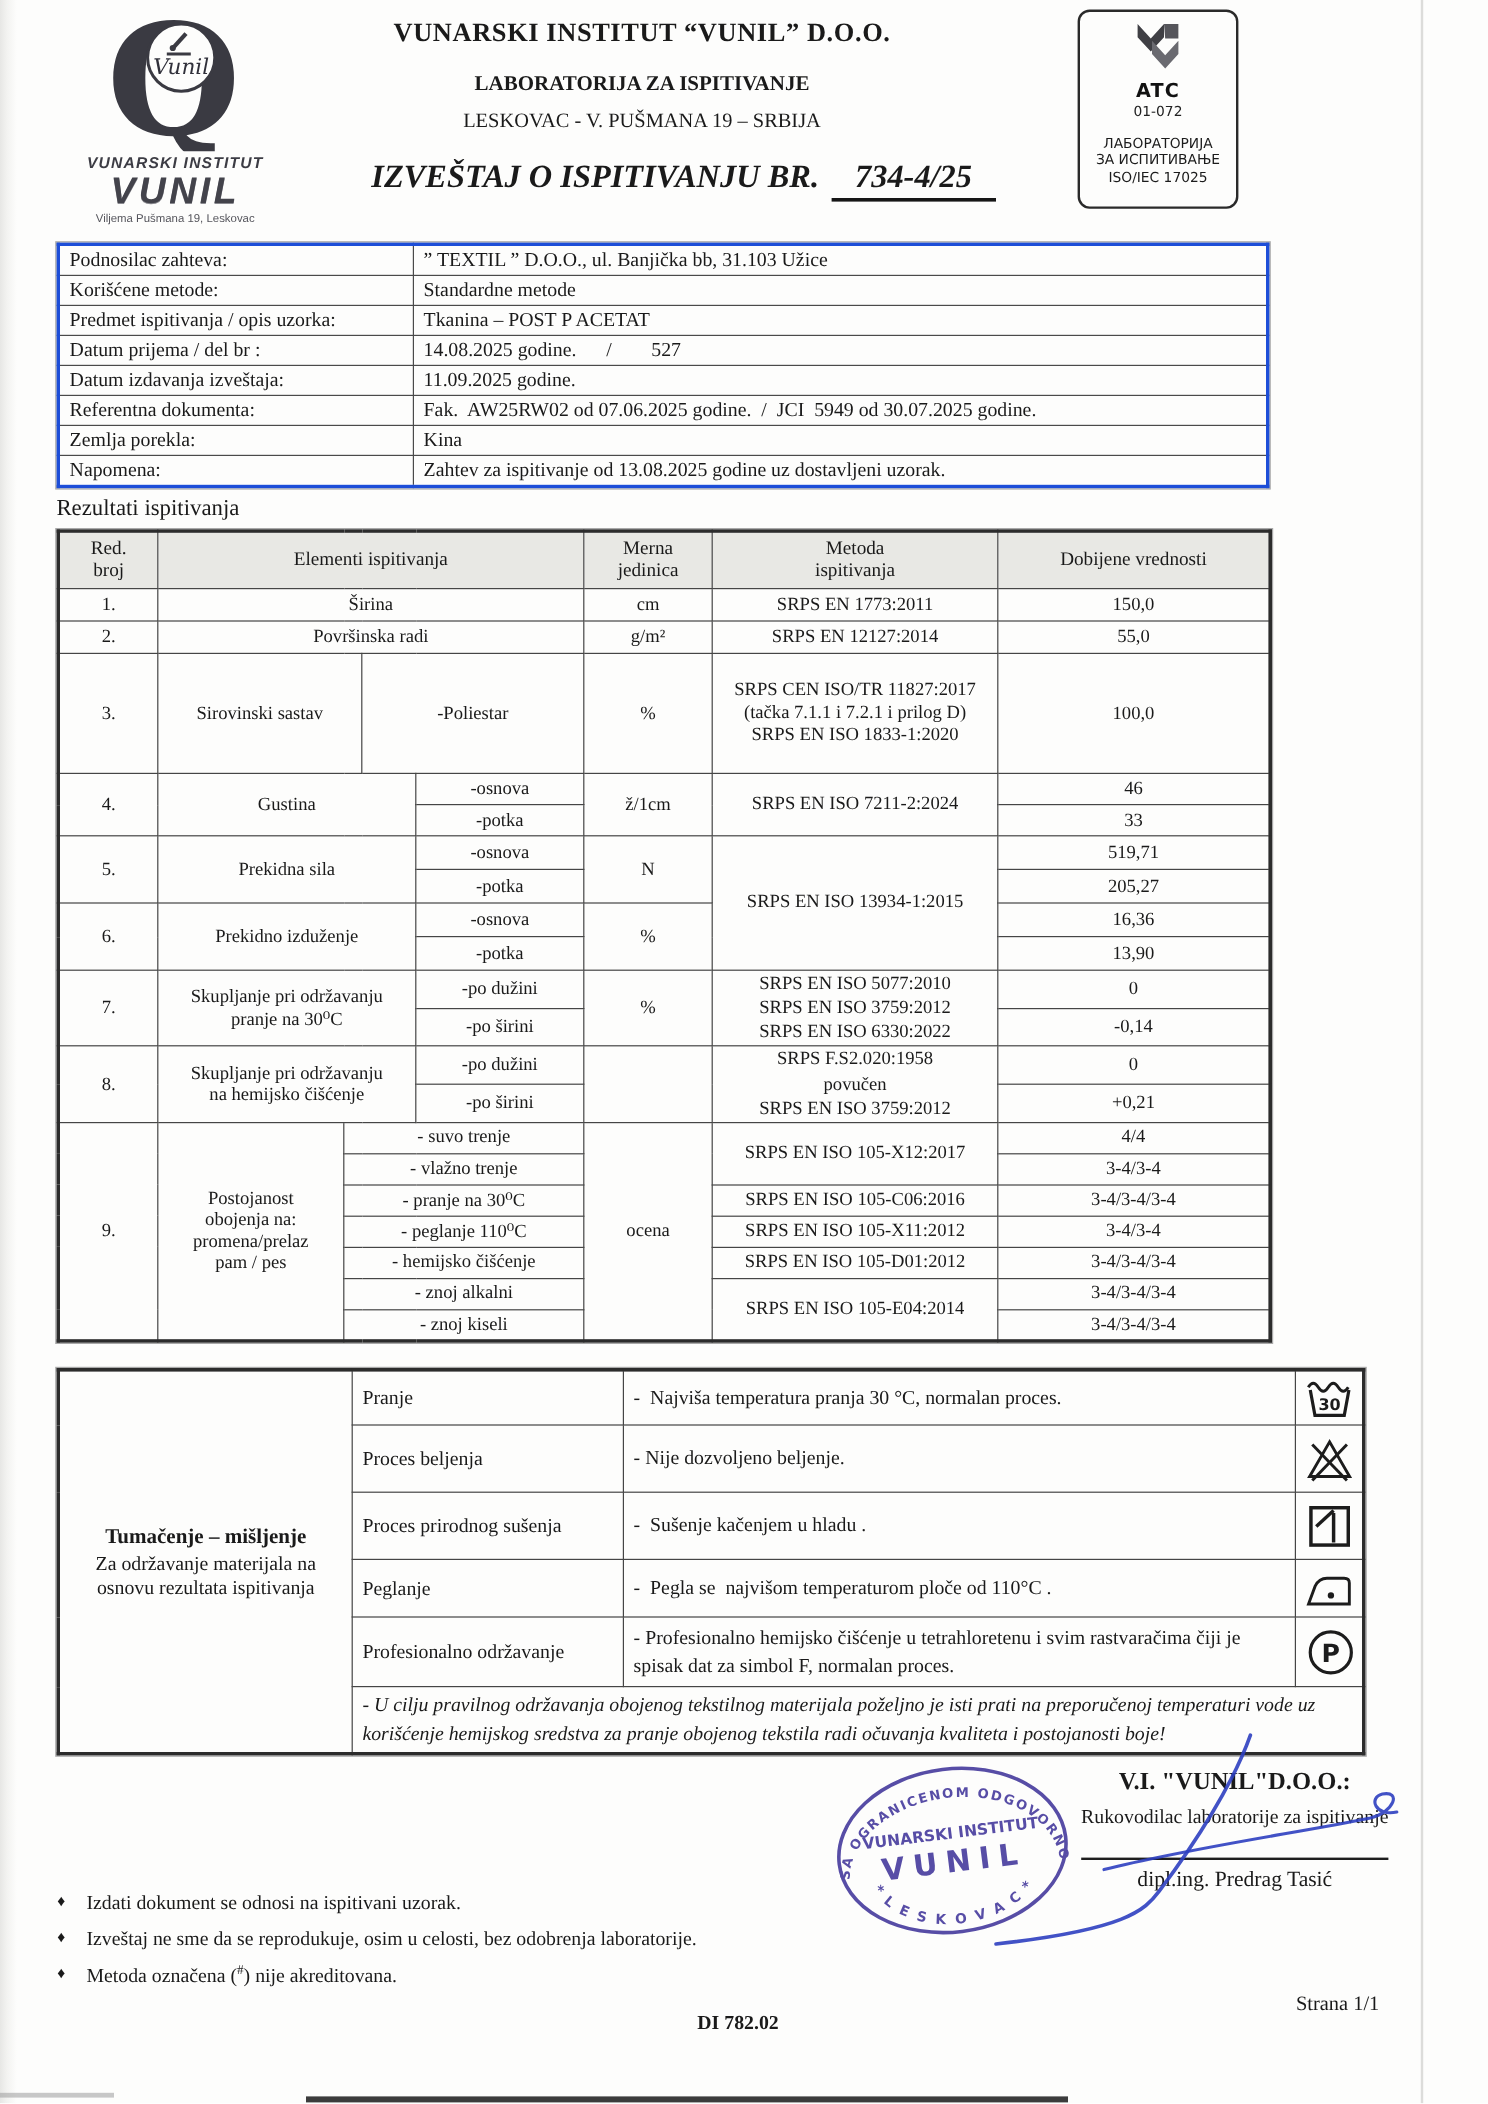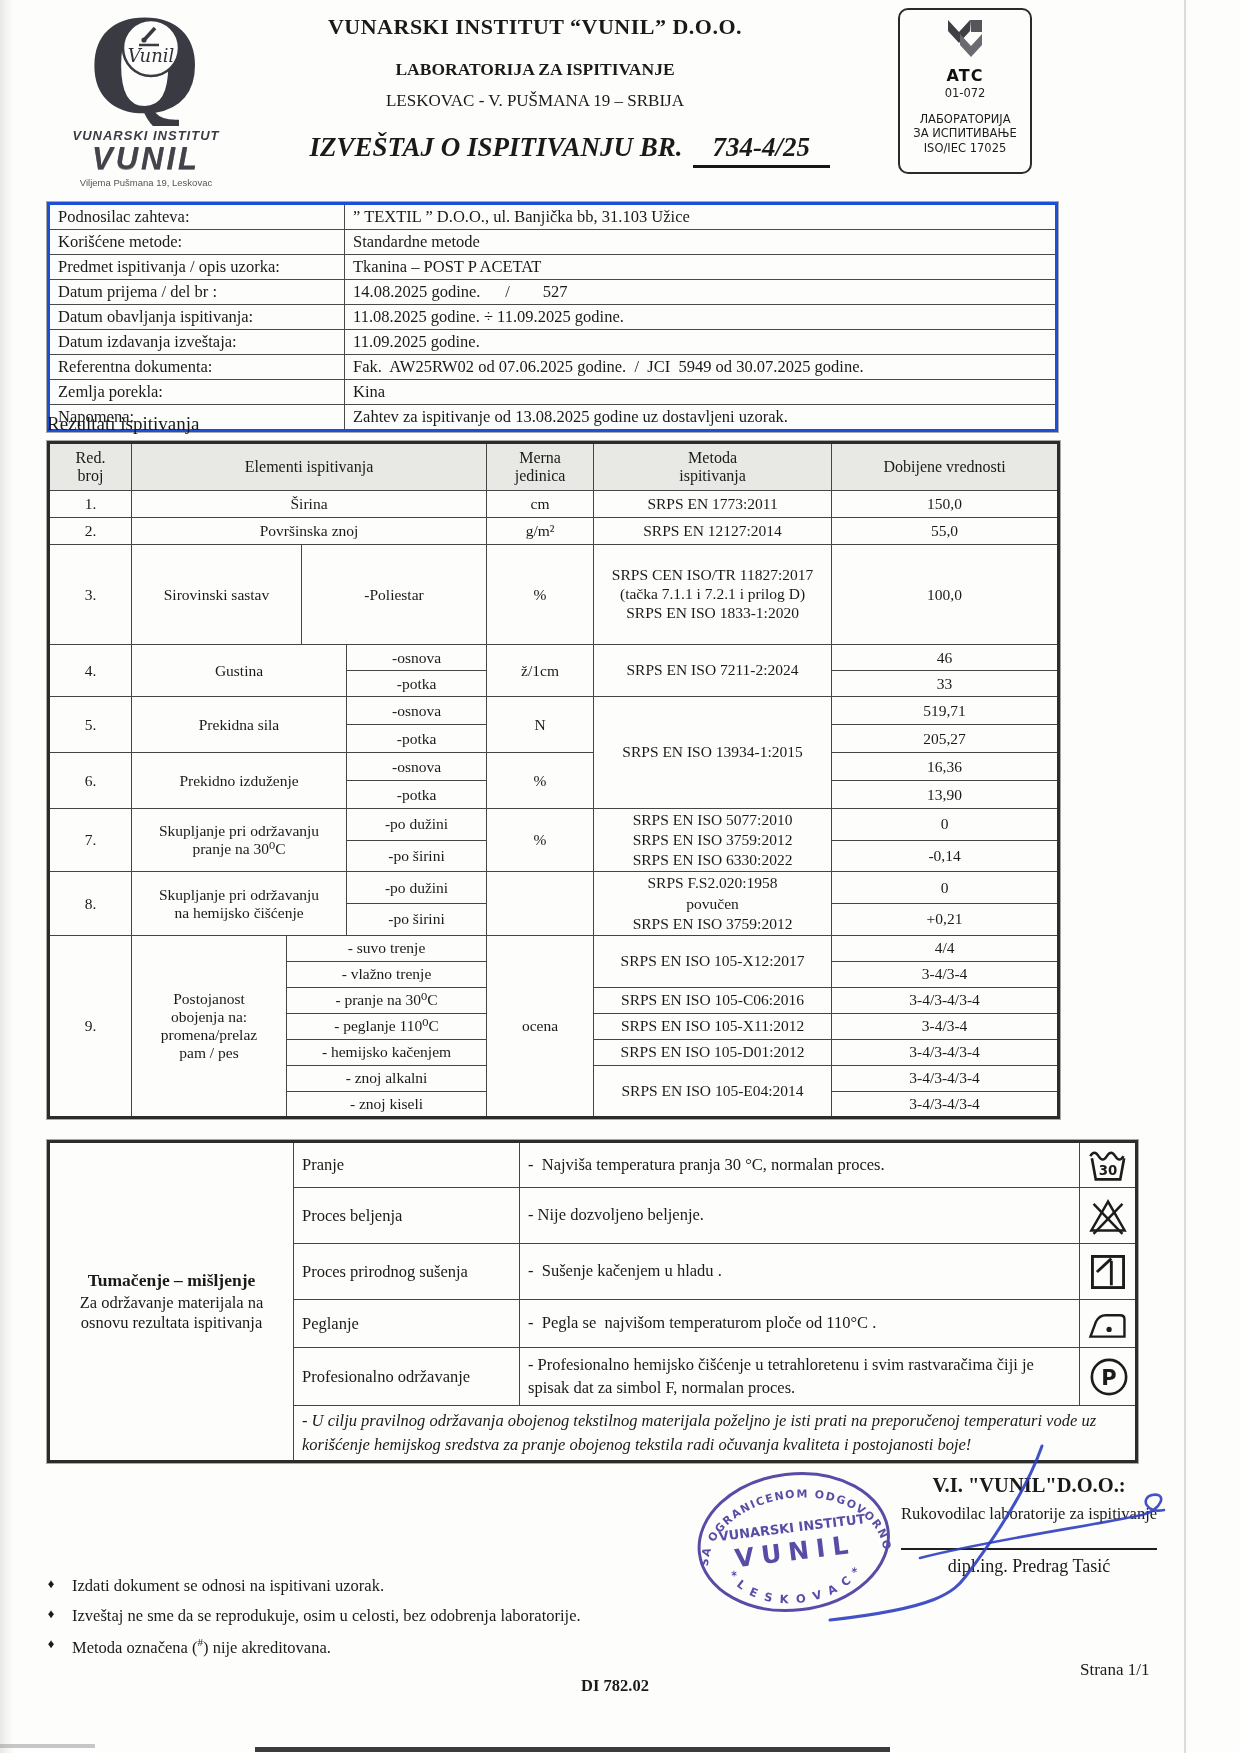--- a/index.html
+++ b/index.html
@@ -147,24 +147,20 @@
         </tr>
     <tr>
           <td class="info-label">Predmet ispitivanja / opis uzorka:</td>
           <td>Tkanina – POST P ACETAT</td>
         </tr>
     <tr>
           <td class="info-label">Datum prijema / del br :</td>
           <td>14.08.2025 godine.      /        527</td>
         </tr>
     <tr>
-          <td class="info-label">Datum obavljanja ispitivanja:</td>
-          <td>11.08.2025 godine. ÷ 11.09.2025 godine.</td>
-        </tr>
-    <tr>
           <td class="info-label">Datum izdavanja izveštaja:</td>
           <td>11.09.2025 godine.</td>
         </tr>
     <tr>
           <td class="info-label">Referentna dokumenta:</td>
           <td>Fak.  AW25RW02 od 07.06.2025 godine.  /  JCI  5949 od 30.07.2025 godine.</td>
         </tr>
     <tr>
           <td class="info-label">Zemlja porekla:</td>
           <td>Kina</td>
@@ -204,21 +200,21 @@
     <tbody>
       <tr style="height:27px">
         <td>1.</td>
         <td colspan="4" class="nm">Širina</td>
         <td>cm</td>
         <td class="m-md">SRPS EN 1773:2011</td>
         <td>150,0</td>
       </tr>
       <tr style="height:27px">
         <td>2.</td>
-        <td colspan="4" class="nm">Površinska znoj</td>
+        <td colspan="4" class="nm">Površinska radi</td>
         <td>g/m²</td>
         <td class="m-md">SRPS EN 12127:2014</td>
         <td>55,0</td>
       </tr>
       <tr style="height:100px">
         <td>3.</td>
         <td colspan="2" class="nm">Sirovinski sastav</td>
         <td colspan="2" class="sub">-Poliestar</td>
         <td>%</td>
         <td class="pre m-sm">SRPS CEN ISO/TR 11827:2017
@@ -310,21 +306,21 @@
         <td colspan="3" class="sub">- pranje na 30⁰C</td>
         <td class="m-md">SRPS EN ISO 105-C06:2016</td>
         <td>3-4/3-4/3-4</td>
       </tr>
       <tr style="height:26px">
         <td colspan="3" class="sub">- peglanje 110⁰C</td>
         <td class="m-md">SRPS EN ISO 105-X11:2012</td>
         <td>3-4/3-4</td>
       </tr>
       <tr style="height:26px">
-        <td colspan="3" class="sub">- hemijsko kačenjem</td>
+        <td colspan="3" class="sub">- hemijsko čišćenje</td>
         <td class="m-md">SRPS EN ISO 105-D01:2012</td>
         <td>3-4/3-4/3-4</td>
       </tr>
       <tr style="height:26px">
         <td colspan="3" class="sub">- znoj alkalni</td>
         <td rowspan="2" class="m-md">SRPS EN ISO 105-E04:2014</td>
         <td>3-4/3-4/3-4</td>
       </tr>
       <tr style="height:26px">
         <td colspan="3" class="sub">- znoj  kiseli</td>

